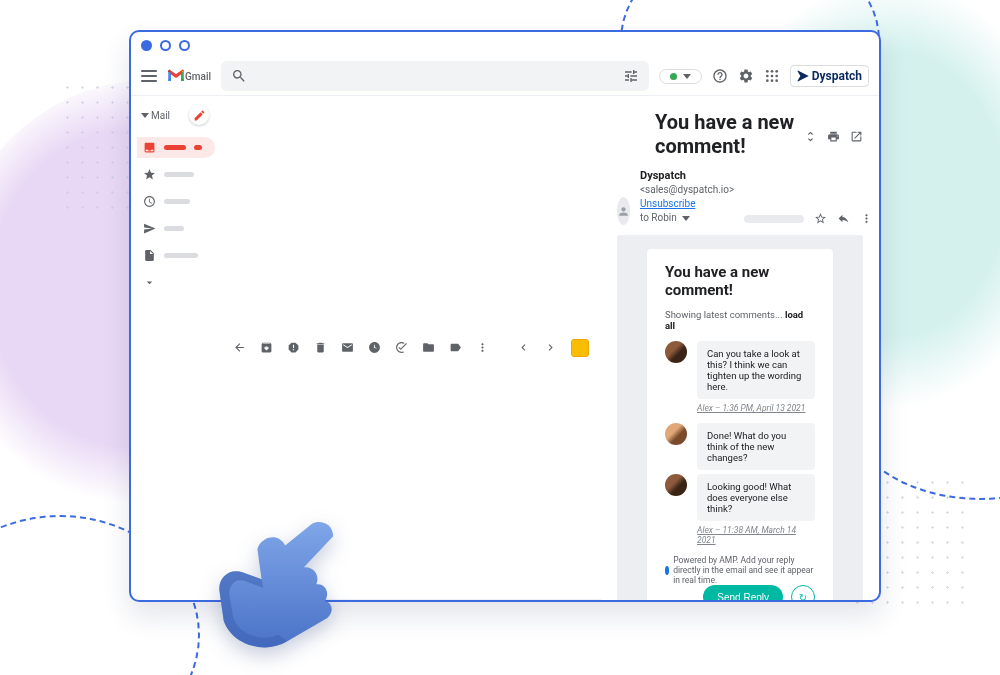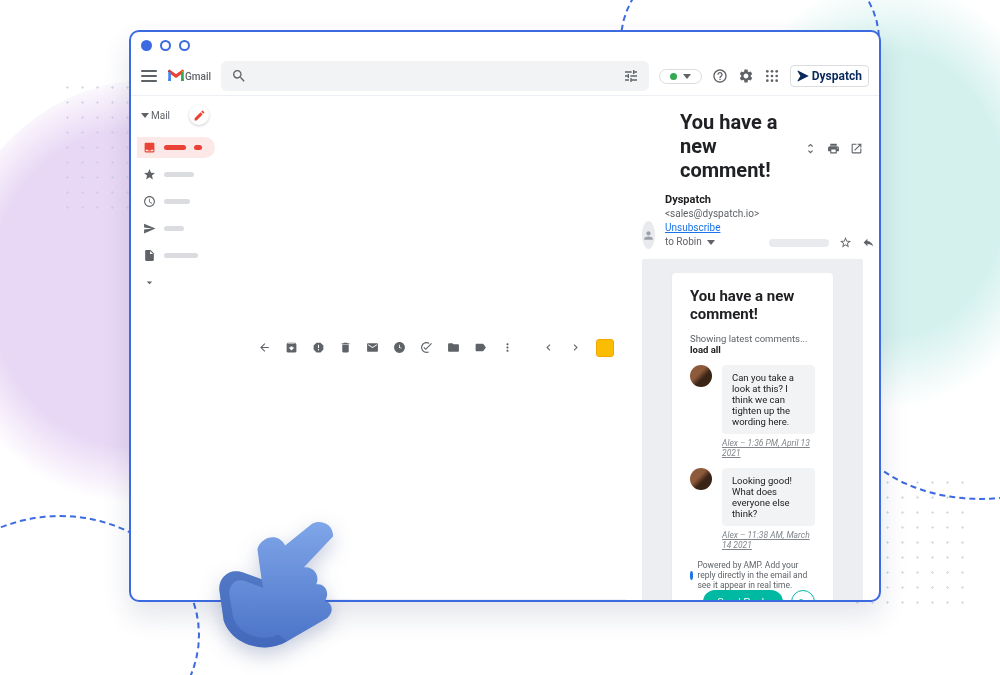--- a/index.html
+++ b/index.html
@@ -88,21 +88,21 @@
   .searchbar .tune { margin-left:auto; }
   .icon { width:16px; height:16px; fill:#5f6368; display:block; }
   .icon.sm { width:13px; height:13px; }
   .status-pill { border:1px solid #dadce0; border-radius:16px; padding:3px 10px; display:flex; align-items:center; gap:6px; }
   .green-dot { width:7px; height:7px; background:#34a853; border-radius:50%; }
   .caret { width:0;height:0;border-left:4px solid transparent;border-right:4px solid transparent;border-top:5px solid #5f6368;}
   .dyspatch-badge { border:1px solid #dadce0; border-radius:4px; padding:3px 6px; font-weight:700; color:#0b2a5b; font-size:12px; display:flex; align-items:center; gap:3px;}
   .dyspatch-badge .d-ico{width:12px;height:12px;background:#0b2a5b;border-radius:2px;clip-path:polygon(0 0,100% 50%,0 100%,30% 50%);}
 
   
-  .g-body { display:flex; flex:1; min-height:0;gap:25px; }
+  .g-body { display:flex; flex:1; min-height:0; }
   .sidebar { width:90px; padding:6px 6px; font-size:11px; color:#5f6368;}
   .mail-compose { display:flex; justify-content:space-between; align-items:center; padding:3px 6px 6px 4px;}
   .mail-compose .lbl { font-size:10px; display:flex; align-items:center; gap:2px;}
   .pencil { width:20px;height:20px;border-radius:50%;background:#fff; box-shadow:0 1px 3px rgba(0,0,0,.2); display:flex;align-items:center;justify-content:center;}
   .sb-list { display:flex; flex-direction:column; gap:6px; margin-top:6px;}
   .sb-item { display:flex; align-items:center; gap:8px; padding:4px 6px; border-radius:0 12px 12px 0;}
   .sb-item.active { background:#fce8e6;}
   .skel { height:5px; background:#dadce0; border-radius:3px;}
   .skel.red { background:#ea4335;}
 
@@ -372,20 +372,24 @@
             <div class="cc-sub">
               <span>Showing latest comments... </span><b>load all</b>
             </div>
 
             <div class="comment">
               <div class="c-avatar a1"></div>
               <div class="c-bubble">Can you take a look at this? I think we can tighten up the wording here.</div>
             </div>
             <div class="c-meta">Alex – 1:36 PM, April 13 2021</div>
 
+            <div class="comment">
+              <div class="c-avatar a2"></div>
+              <div class="c-bubble">Done! What do you think of the new changes?</div>
+            </div>
 
             <div class="comment">
               <div class="c-avatar a1"></div>
               <div class="c-bubble">Looking good! What does everyone else think?</div>
             </div>
             <div class="c-meta">Alex – 11:38 AM, March 14 2021</div>
 
             <div class="amp-note">
               <span class="bolt"></span>
               <span>Powered by AMP. Add your reply directly in the email and see it appear in real time.</span>

